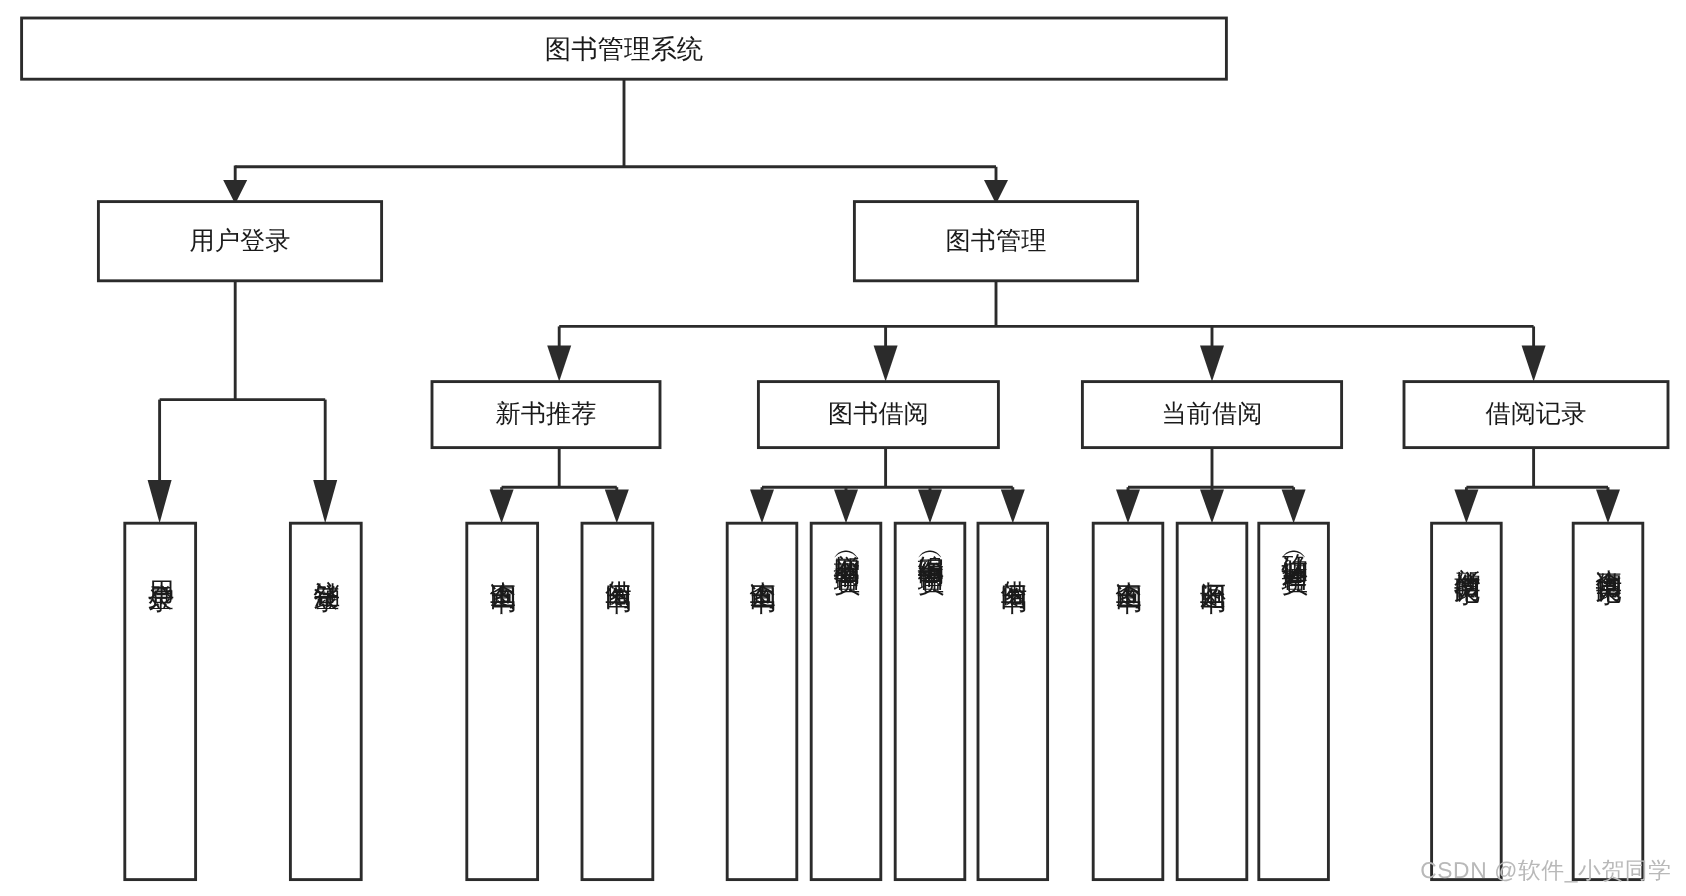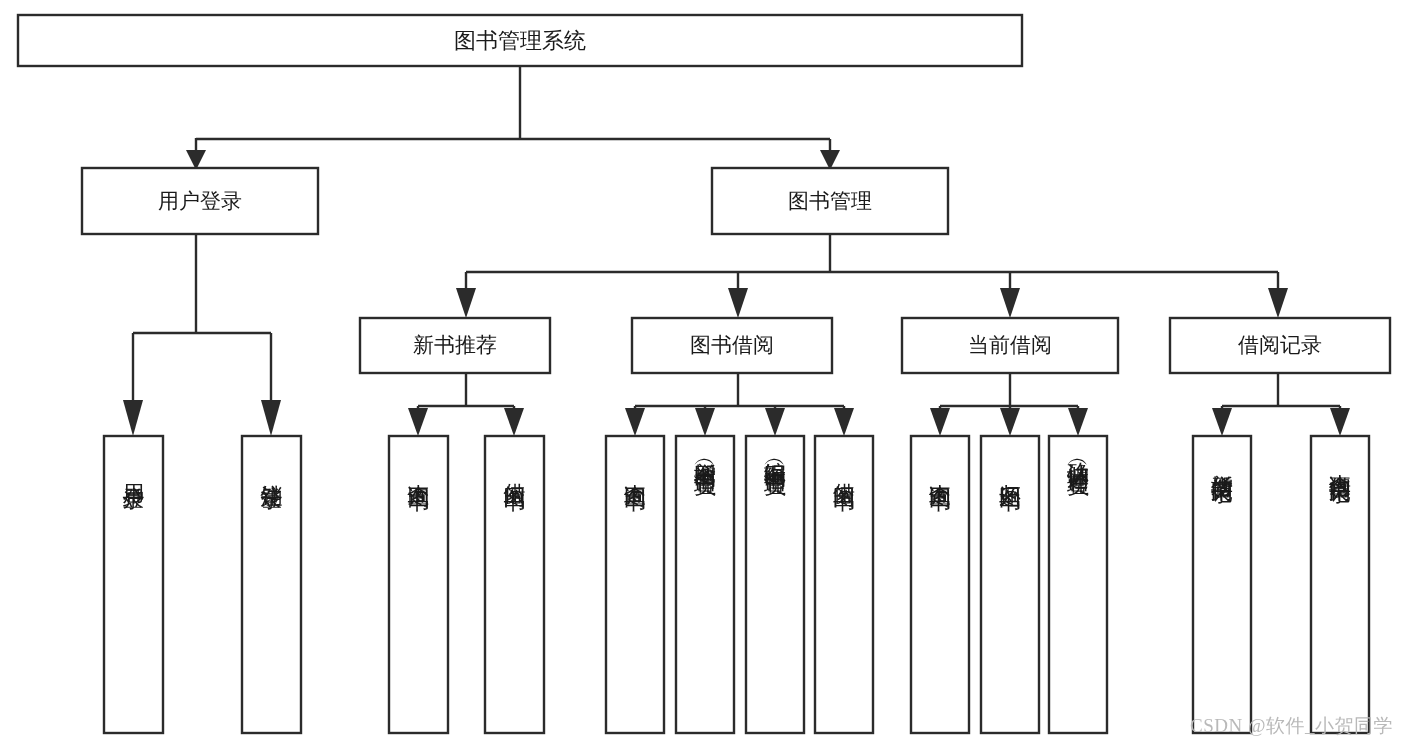--- a/index.html
+++ b/index.html
@@ -66,21 +66,21 @@
     font-size: 22px;
     line-height: 1.08;
     letter-spacing: 2px;
     color: #1a1a1a;
     white-space: nowrap;
   }
   .watermark {
     position: absolute;
     right: 12px;
     bottom: 8px;
-    font-family: Liberation Serif, serif;
+    font-family: Liberation Sans, sans-serif;
     font-size: 19px;
     color: #b9b9b9;
     letter-spacing: 0.5px;
     user-select: none;
     white-space: nowrap;
   }
 </style>
 </head>
 <body>
 

